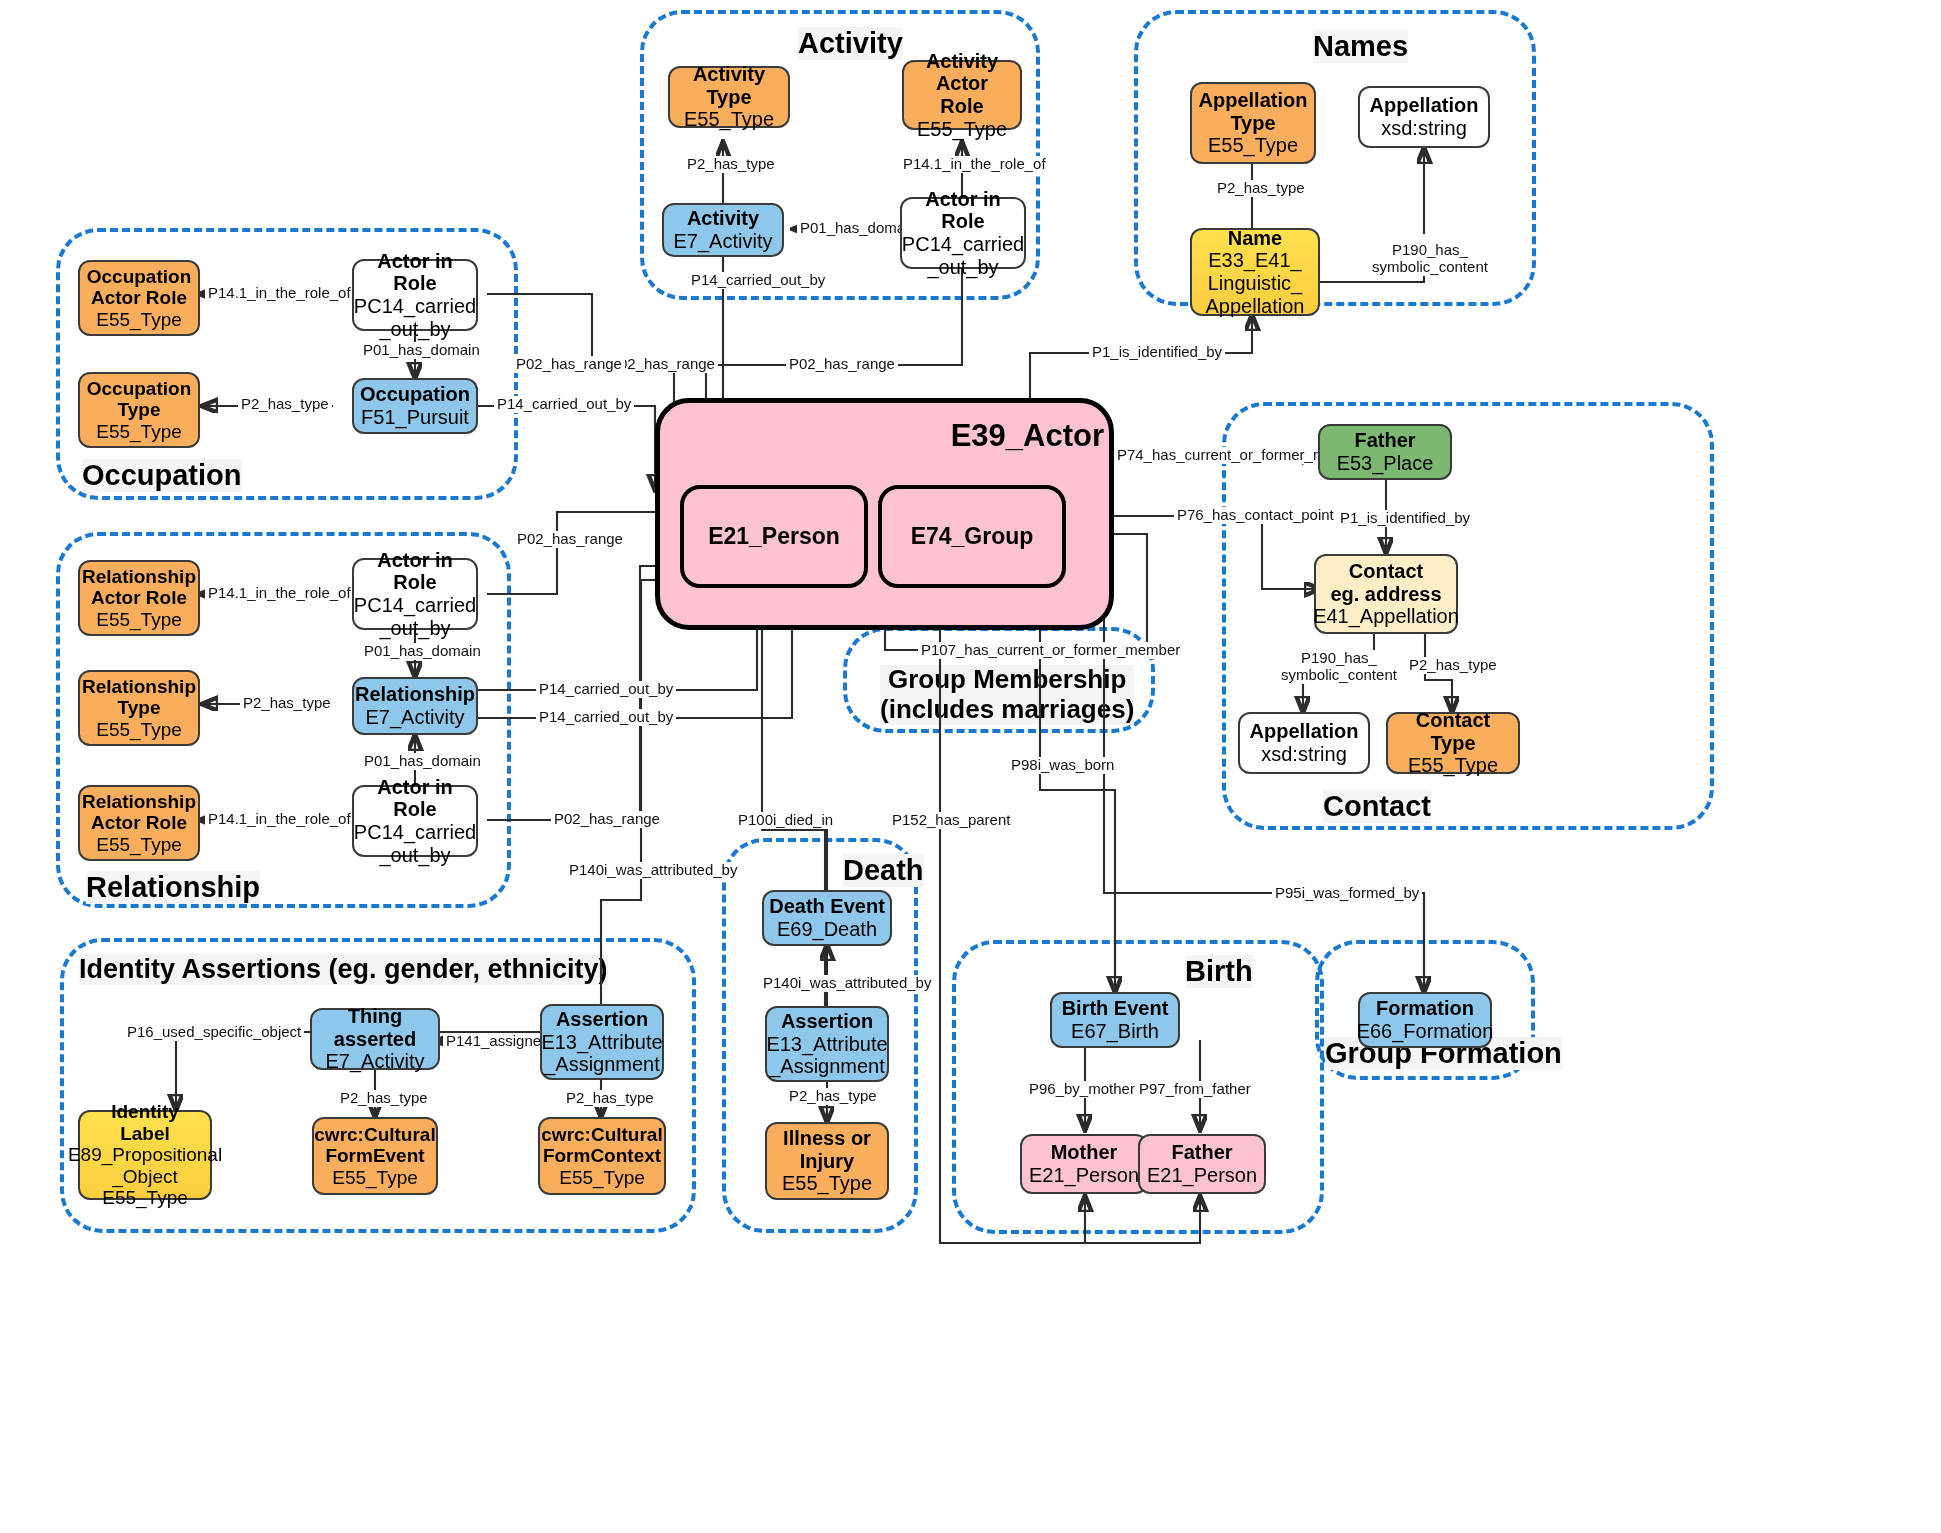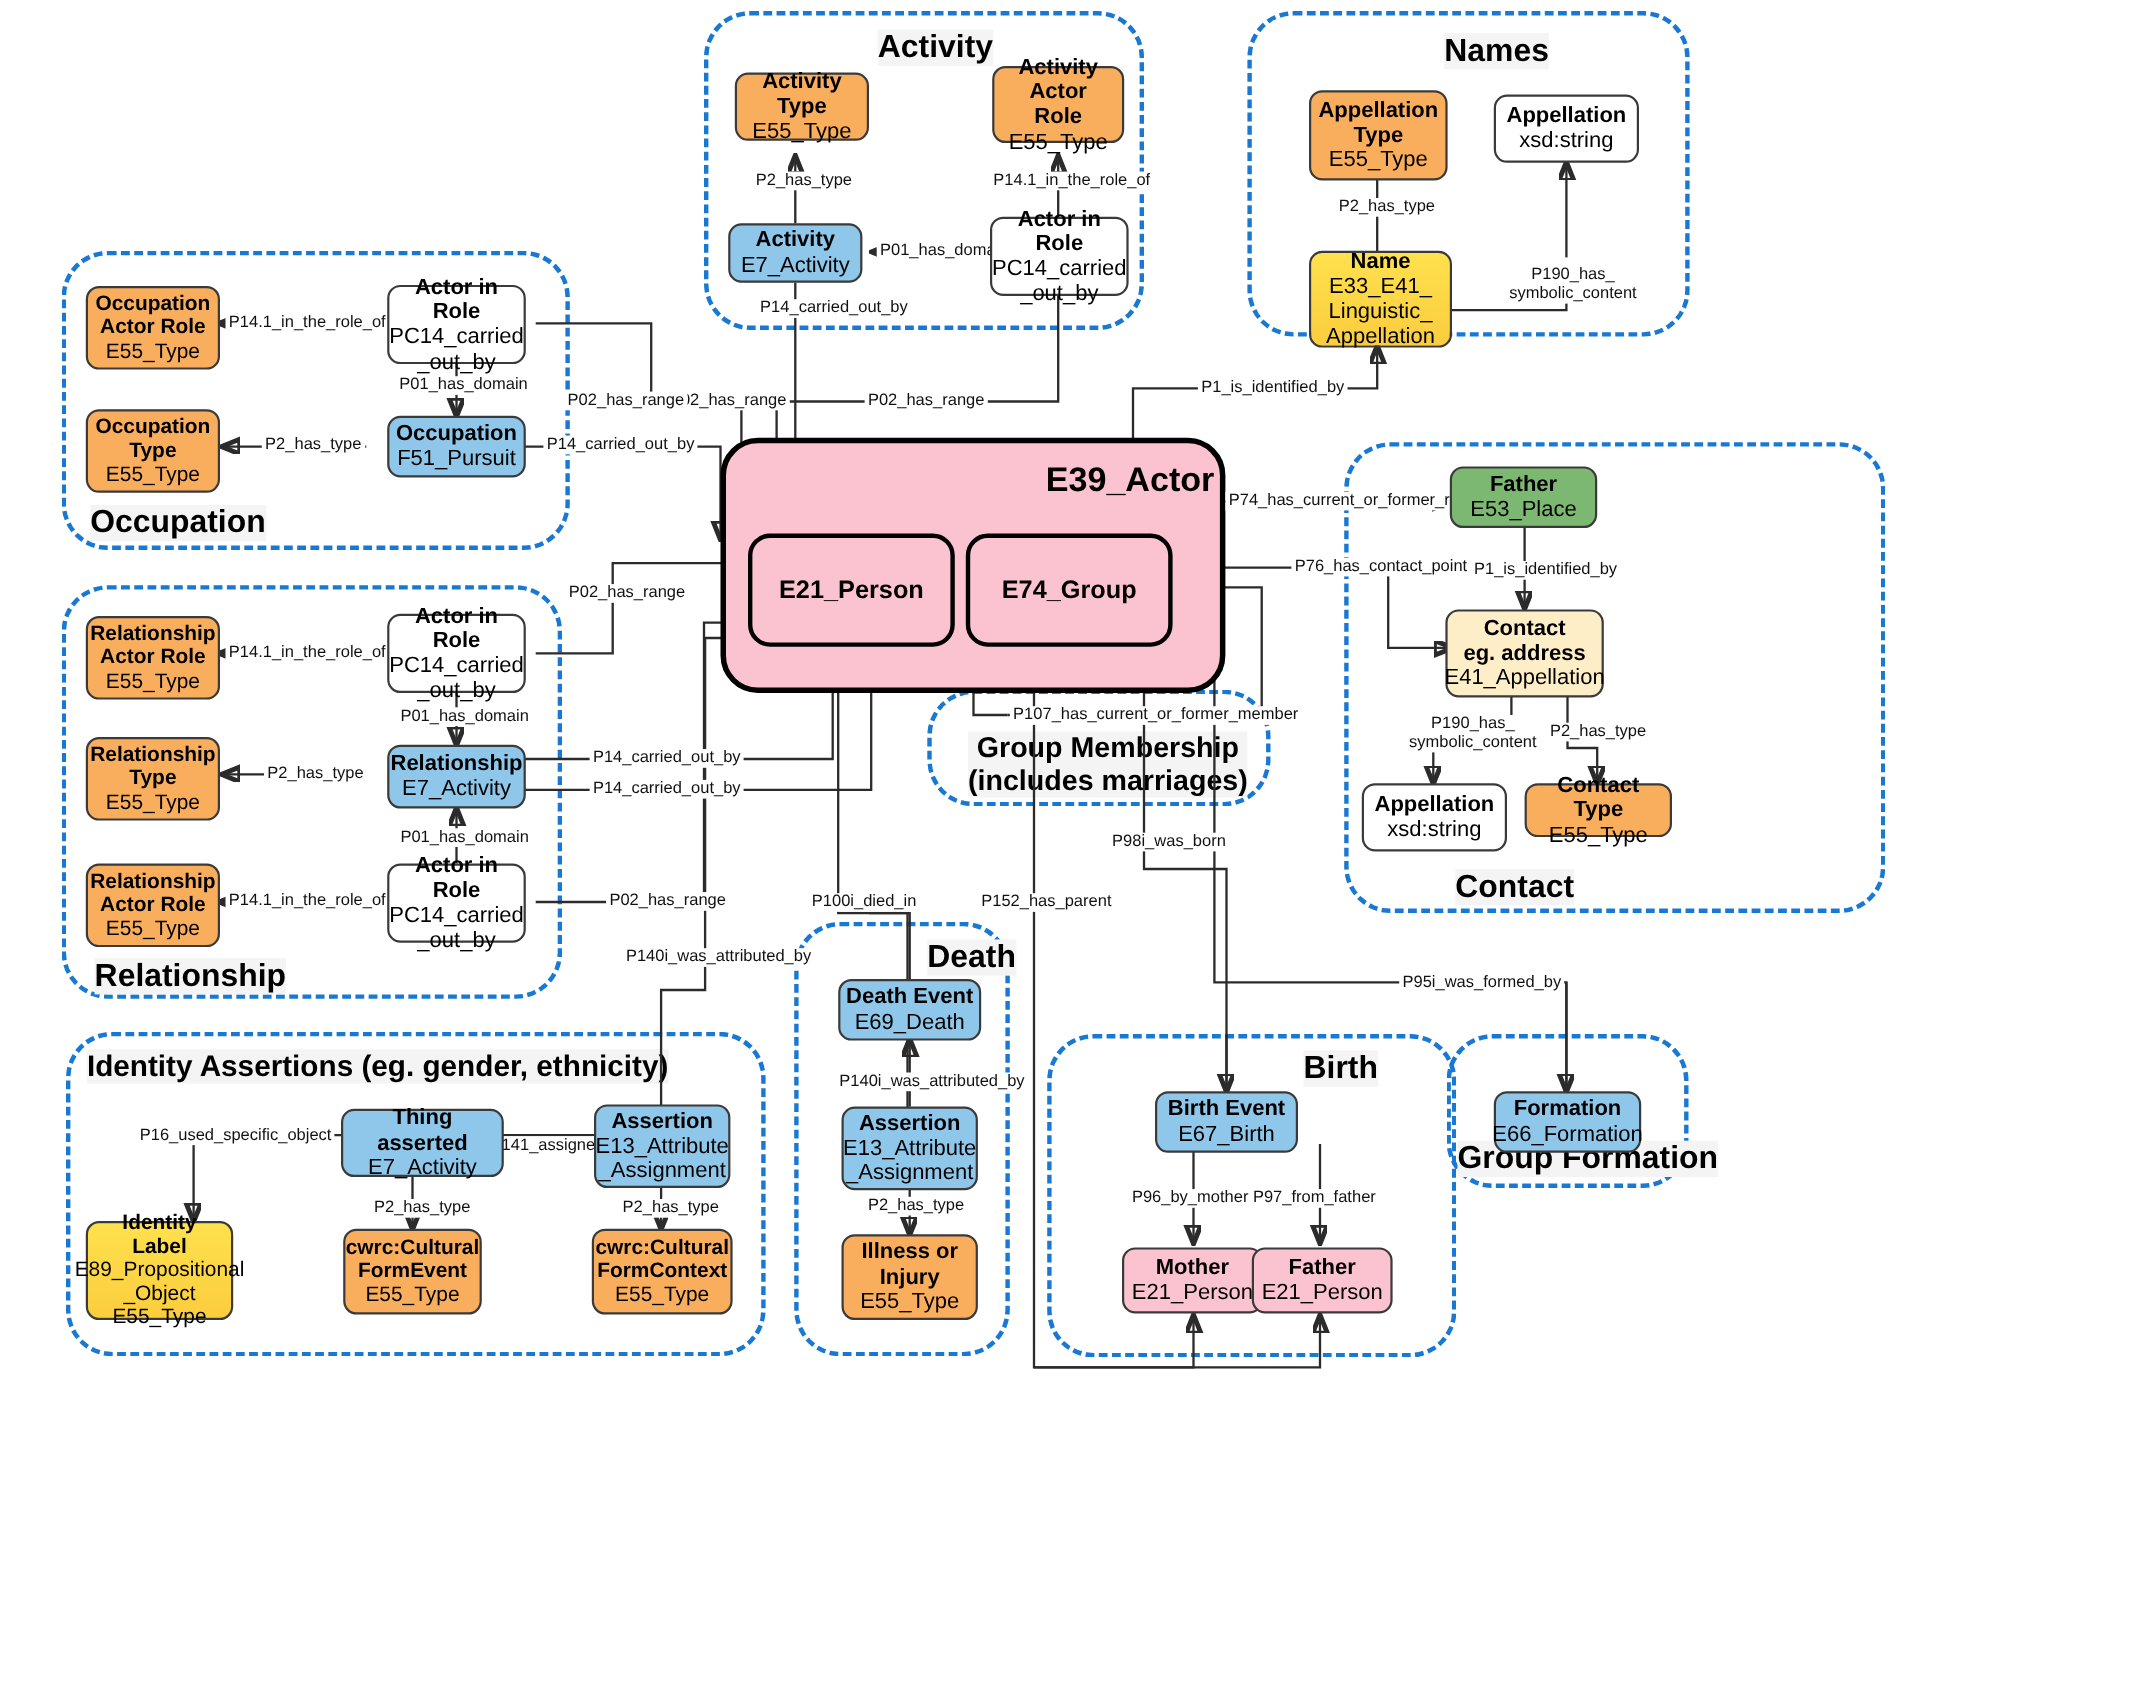--- a/index.html
+++ b/index.html
@@ -296,26 +296,26 @@
   </div>
   <div class="node n-cream" style="left:1314px;top:554px;width:144px;height:80px;font-size:20px;">
     <span class="t1">Contact</span>
     <span class="t1">eg. address</span>
     <span class="t2">E41_Appellation</span>
   </div>
   <div class="node n-white" style="left:1238px;top:712px;width:132px;height:62px;font-size:20px;">
     <span class="t1">Appellation</span>
     <span class="t2">xsd:string</span>
   </div>
-  <div class="node n-orange" style="left:1386px;top:712px;width:134px;height:49px;font-size:20px;">
+  <div class="node n-orange" style="left:1386px;top:712px;width:134px;height:62px;font-size:20px;">
     <span class="t1">Contact Type</span>
     <span class="t2">E55_Type</span>
   </div>
 
-  <div class="node n-blue" style="left:310px;top:1008px;width:148px;height:62px;font-size:20px;">
+  <div class="node n-blue" style="left:310px;top:1008px;width:130px;height:62px;font-size:20px;">
     <span class="t1">Thing asserted</span>
     <span class="t2">E7_Activity</span>
   </div>
   <div class="node n-blue" style="left:540px;top:1004px;width:124px;height:76px;font-size:20px;">
     <span class="t1">Assertion</span>
     <span class="t2">E13_Attribute</span>
     <span class="t2">_Assignment</span>
   </div>
   <div class="node n-yellow" style="left:78px;top:1110px;width:134px;height:90px;font-size:19px;">
     <span class="t1">Identity Label</span>

